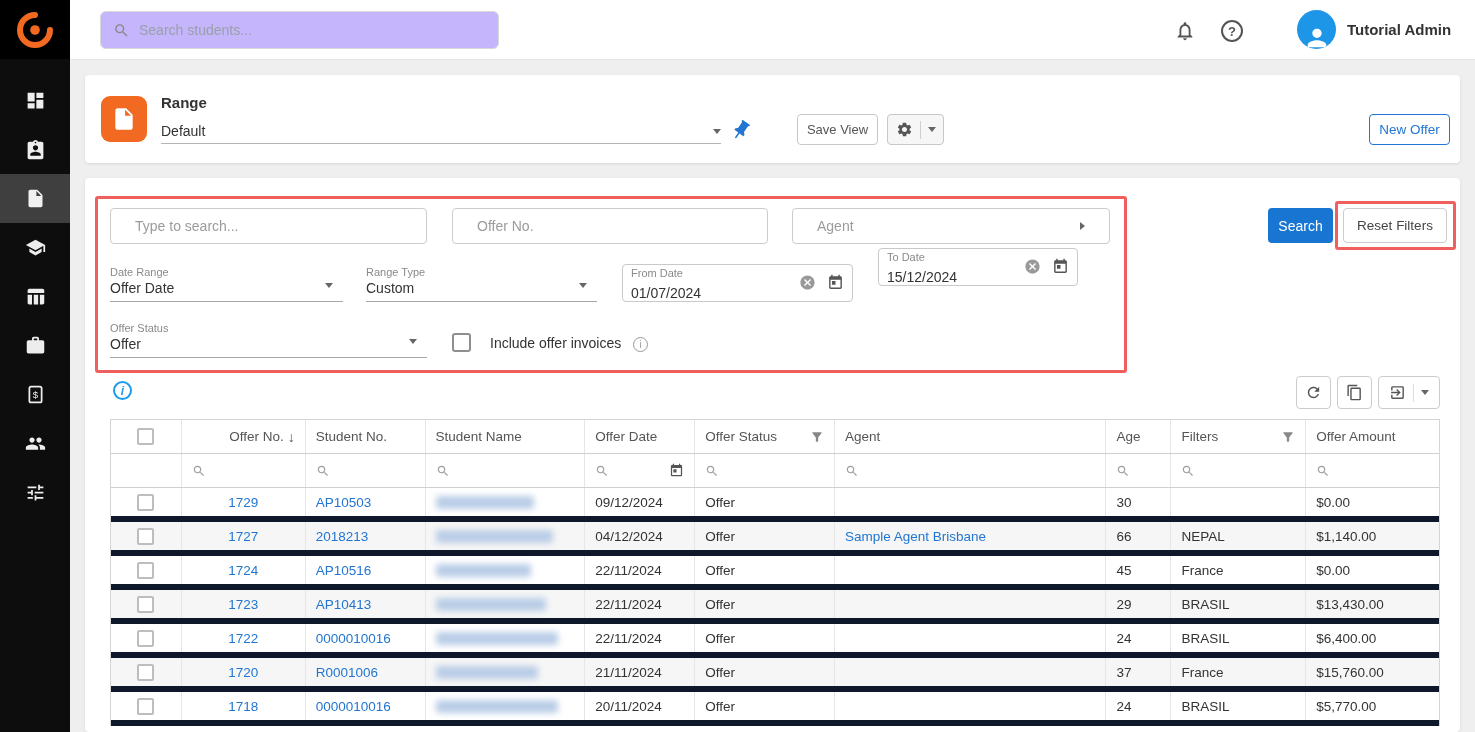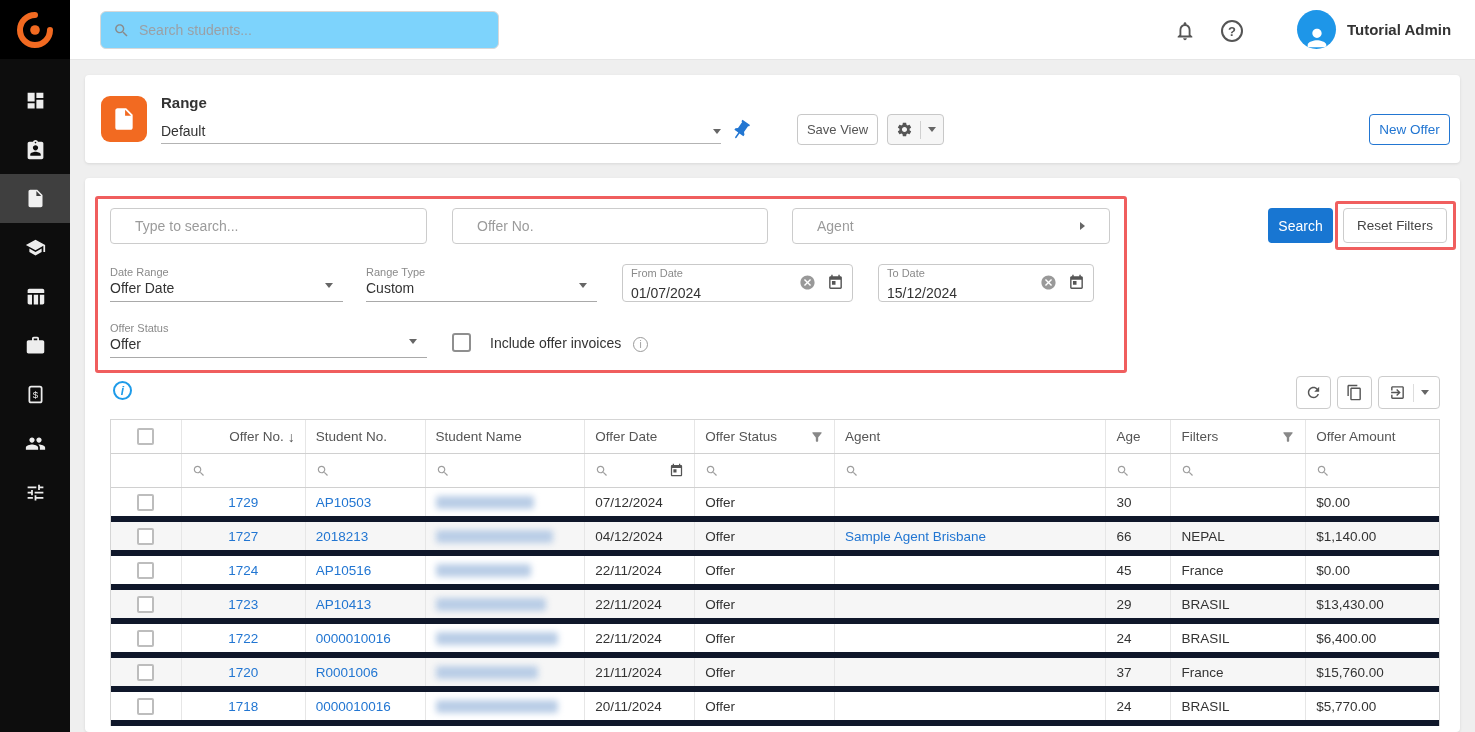--- a/index.html
+++ b/index.html
@@ -11,21 +11,21 @@
 
 #sidebar{position:absolute;left:0;top:0;width:70px;height:732px;background:#0d0d0d;z-index:20}
 #sidebar .logo{height:59px;display:flex;align-items:center;justify-content:center;background:#000;cursor:pointer}
 #side-nav{margin-top:17px}
 .nav-item{height:49px;display:flex;align-items:center;justify-content:center;cursor:pointer}
 .nav-item.active{background:#3f3f3f}
 .nav-item svg{width:21px;height:21px;fill:#fff;opacity:.93}
 
 
 #topbar{position:absolute;left:70px;top:0;width:1405px;height:60px;background:#fff;border-bottom:1px solid #e6e6e6;z-index:10}
-.searchbox{position:absolute;left:30px;top:11px;width:399px;height:38px;border:1px solid #d8d8d8;border-radius:6px;background:#7dd3fc;display:flex;align-items:center;padding:0 12px;gap:9px}
+.searchbox{position:absolute;left:30px;top:11px;width:399px;height:38px;border:1px solid #d8d8d8;border-radius:6px;background:#c4b5fd;display:flex;align-items:center;padding:0 12px;gap:9px}
 .searchbox svg{width:17px;height:17px;fill:#8a8a8a;flex:none}
 .searchbox input{border:none;outline:none;background:transparent;font:inherit;font-size:14px;color:#333;width:100%}
 .searchbox input::placeholder{color:#9aa0a6}
 .tb-icon-btn{position:absolute;top:16px;width:30px;height:30px;display:flex;align-items:center;justify-content:center;cursor:pointer}
 #bell-btn{left:1100px}
 #bell-btn svg{width:22px;height:22px;fill:#555}
 #help-btn{left:1147px}
 .help-circle{width:22px;height:22px;border:2px solid #555;border-radius:50%;display:flex;align-items:center;justify-content:center;font-size:13px;font-weight:bold;color:#555}
 .avatar{position:absolute;left:1227px;top:10px;width:39px;height:39px;border-radius:50%;background:#1e96e8;overflow:hidden;display:flex;align-items:flex-end;justify-content:center;cursor:pointer}
 .avatar svg{width:28px;height:28px;fill:#fff;margin-bottom:-3px}
@@ -69,21 +69,21 @@
 .ul-select .caret{position:absolute;right:10px;bottom:13px}
 #f-daterange{left:25px;top:86px;width:233px}
 #f-rangetype{left:281px;top:86px;width:231px}
 #f-status{left:25px;top:142px;width:317px}
 .box-input{position:absolute;height:38px;border:1px solid #c9c9c9;border-radius:4px;padding:2px 8px 0;cursor:text;background:#fff}
 .box-input .lbl{display:block;font-size:11px;color:#8a8a8a}
 .box-input .val{display:block;font-size:14px;color:#333;margin-top:6px}
 .box-icons{position:absolute;right:8px;bottom:10px;display:flex;gap:11px;align-items:center}
 .box-icons svg{width:17px;height:17px;cursor:pointer}
 #f-from{left:537px;top:86px;width:231px}
-#f-to{left:793px;top:86px;width:216px}
+#f-to{left:793px;top:70px;width:200px}
 .chk{position:absolute;left:367px;top:155px;width:19px;height:19px;border:2px solid #8f8f8f;border-radius:3px;background:#fff;cursor:pointer}
 .chk-label{position:absolute;left:405px;top:157px;font-size:14px;color:#333}
 .info-sm{position:absolute;left:548px;top:159px;width:15px;height:15px;border:1px solid #9a9a9a;border-radius:50%;color:#9a9a9a;font-size:10px;display:flex;align-items:center;justify-content:center}
 .info-blue{position:absolute;left:28px;top:203px;width:19px;height:19px;border:2px solid #1e9be9;border-radius:50%;color:#1e9be9;font-size:12px;font-weight:bold;display:flex;align-items:center;justify-content:center;font-style:italic}
 
 
 .tool-btn{position:absolute;top:198px;height:33px;border:1px solid #ccc;border-radius:4px;background:#fff;display:flex;align-items:center;justify-content:center;cursor:pointer}
 #btn-refresh{left:1211px;width:35px}
 #btn-copy{left:1252px;width:35px}
 #btn-export{left:1293px;width:62px;gap:7px}
@@ -437,21 +437,21 @@
           </div>
     <div class="cell c-offerno">
             <a class="link">1729</a>
           </div>
     <div class="cell c-studentno">
             <a class="link">AP10503</a>
           </div>
     <div class="cell c-name">
             <span class="blur-name" style="width: 98px;"></span>
           </div>
-    <div class="cell c-date">07/12/2024</div>
+    <div class="cell c-date">09/12/2024</div>
     <div class="cell c-status">Offer</div>
     <div class="cell c-agent">
             <a></a>
           </div>
     <div class="cell c-age">30</div>
     <div class="cell c-country"></div>
     <div class="cell c-amount">$0.00</div>
   </div>
 
   <div class="trow alt">

